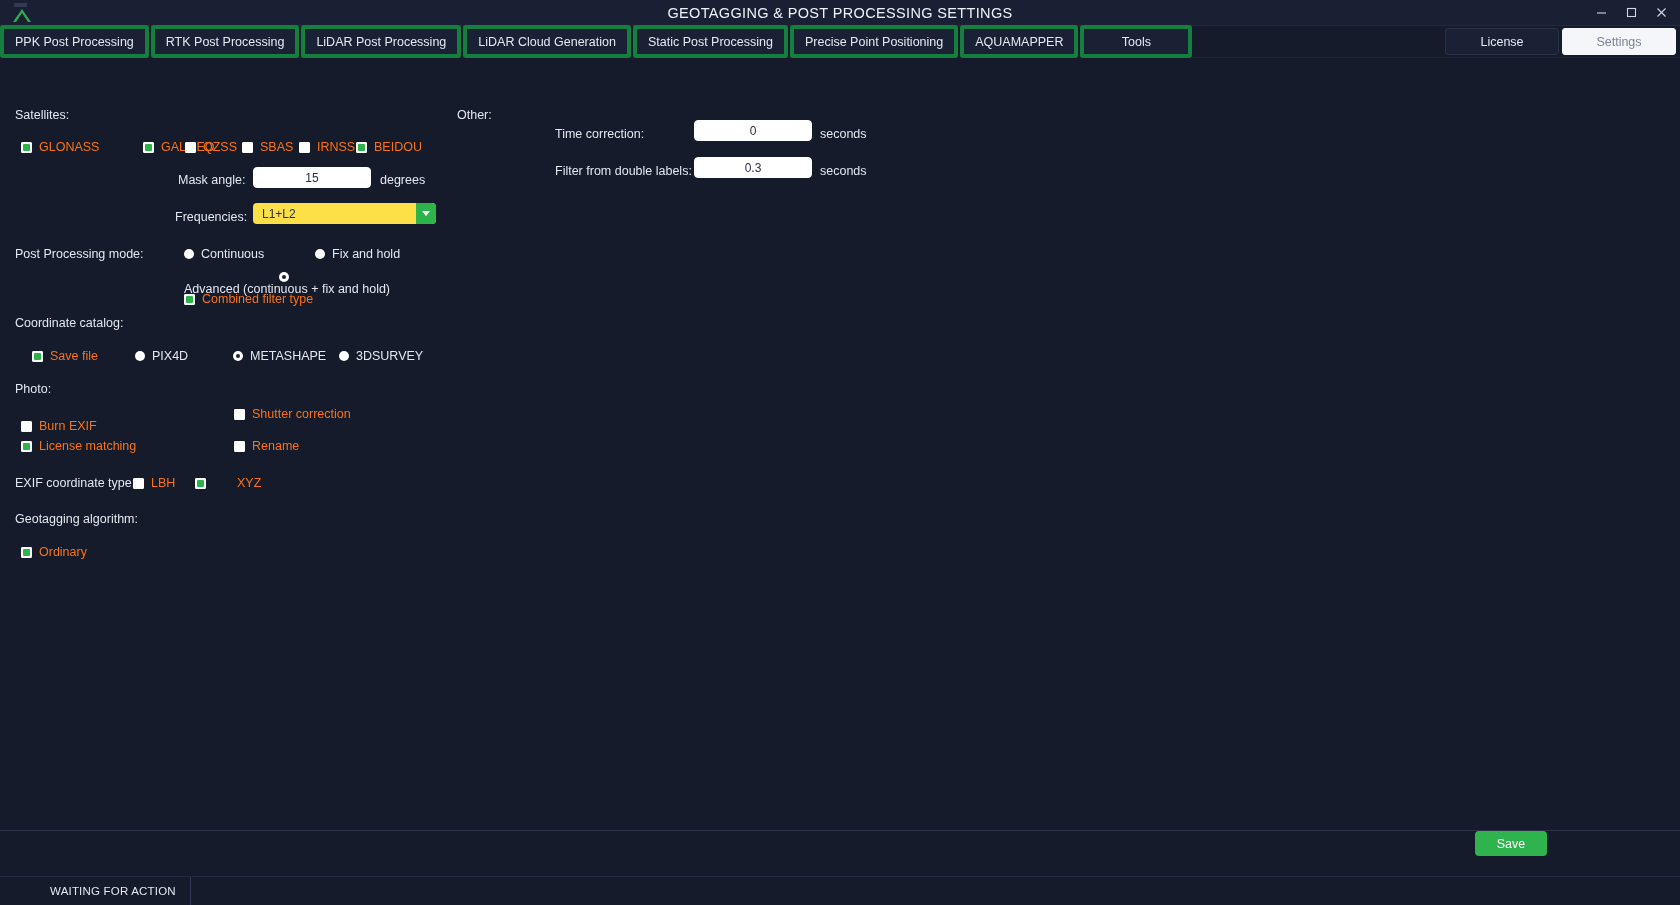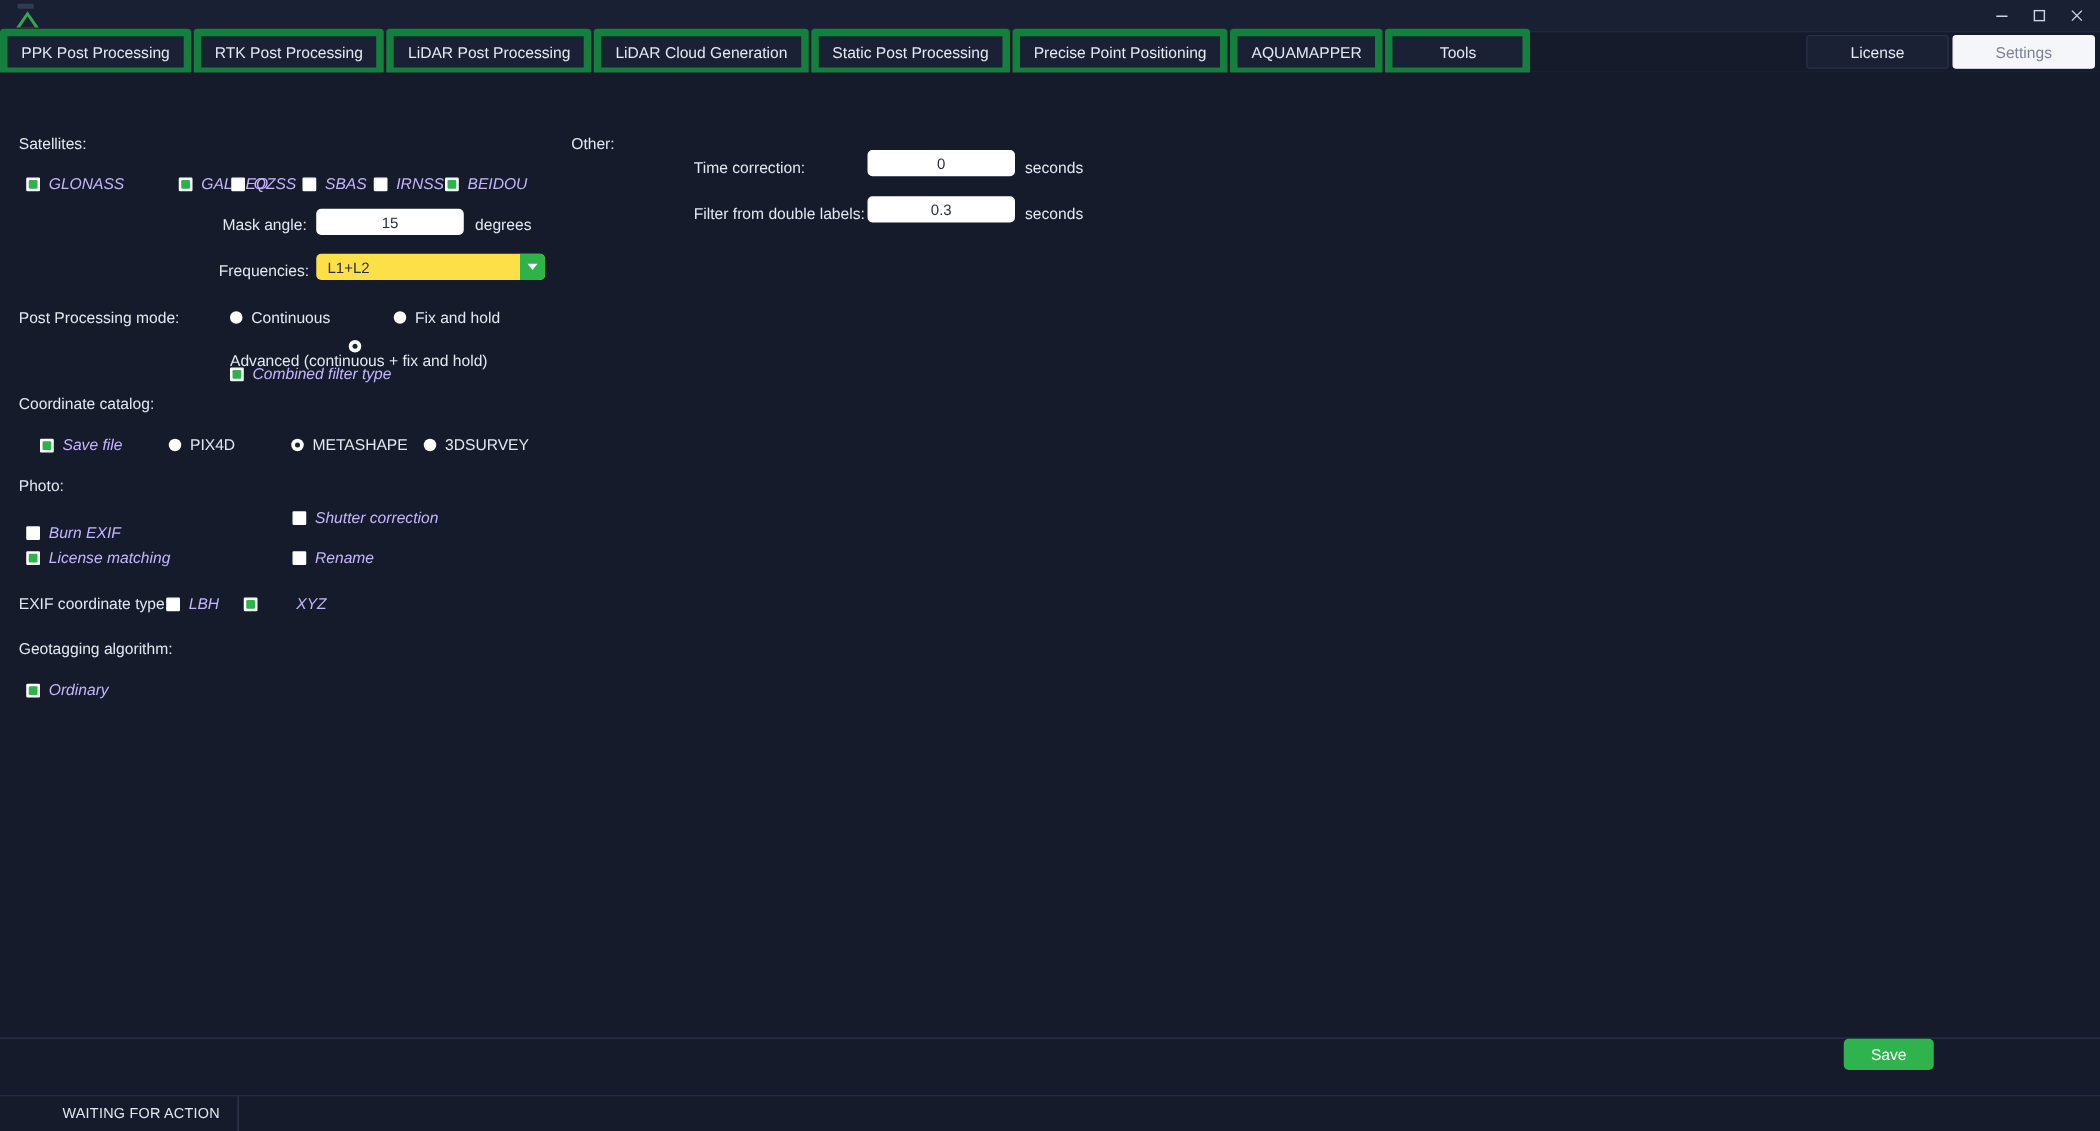--- a/index.html
+++ b/index.html
@@ -117,21 +117,21 @@
   .tab {
     height: 25px;
     display: flex;
     align-items: center;
     justify-content: center;
     padding: 0 11px;
     margin-right: 2px;
     font-size: 12.5px;
     color: #e4e8f1;
     background: #1b2134;
-    border: 6px solid #15803d;
+    border: 4px solid #15803d;
     border-radius: 3px;
     white-space: nowrap;
   }
   .tab.wide { min-width: 82px; }
   .right-btns {
     margin-left: auto;
     display: flex;
     align-items: center;
     height: 25px;
     padding-right: 4px;
@@ -176,23 +176,22 @@
     color: #e3e7f0;
     white-space: nowrap;
   }
   .row-abs { position: absolute; }
 
   
   .cbx {
     display: inline-flex;
     align-items: center;
     font-size: 12.5px;
-    color: #c4b5fd;
-    white-space: nowrap;
-    font-style: italic;
+    color: #f97316;
+    white-space: nowrap;
   }
   .box {
     width: 11px;
     height: 11px;
     background: #ffffff;
     border: 1px solid #ffffff;
     border-radius: 1px;
     margin-right: 7px;
     flex: 0 0 auto;
     box-sizing: border-box;
@@ -352,20 +351,21 @@
 <body>
 
 <div class="app">
 
   <div class="titlebar">
     <div class="app-icon">
       <div class="cap"></div>
       <div class="cone"></div>
       <div class="cone2"></div>
     </div>
+    <div class="titlebar-title">GEOTAGGING &amp; POST PROCESSING SETTINGS</div>
     <div class="win-controls">
       <div class="win-btn">
         <svg width="11" height="11" viewBox="0 0 11 11">
             <line x1="1" y1="6" x2="10" y2="6" stroke="currentColor" stroke-width="1.1"></line>
           </svg>
       </div>
       <div class="win-btn">
         <svg width="11" height="11" viewBox="0 0 11 11">
             <rect x="1.5" y="1.5" width="8" height="8" fill="none" stroke="currentColor" stroke-width="1.1"></rect>
           </svg>

